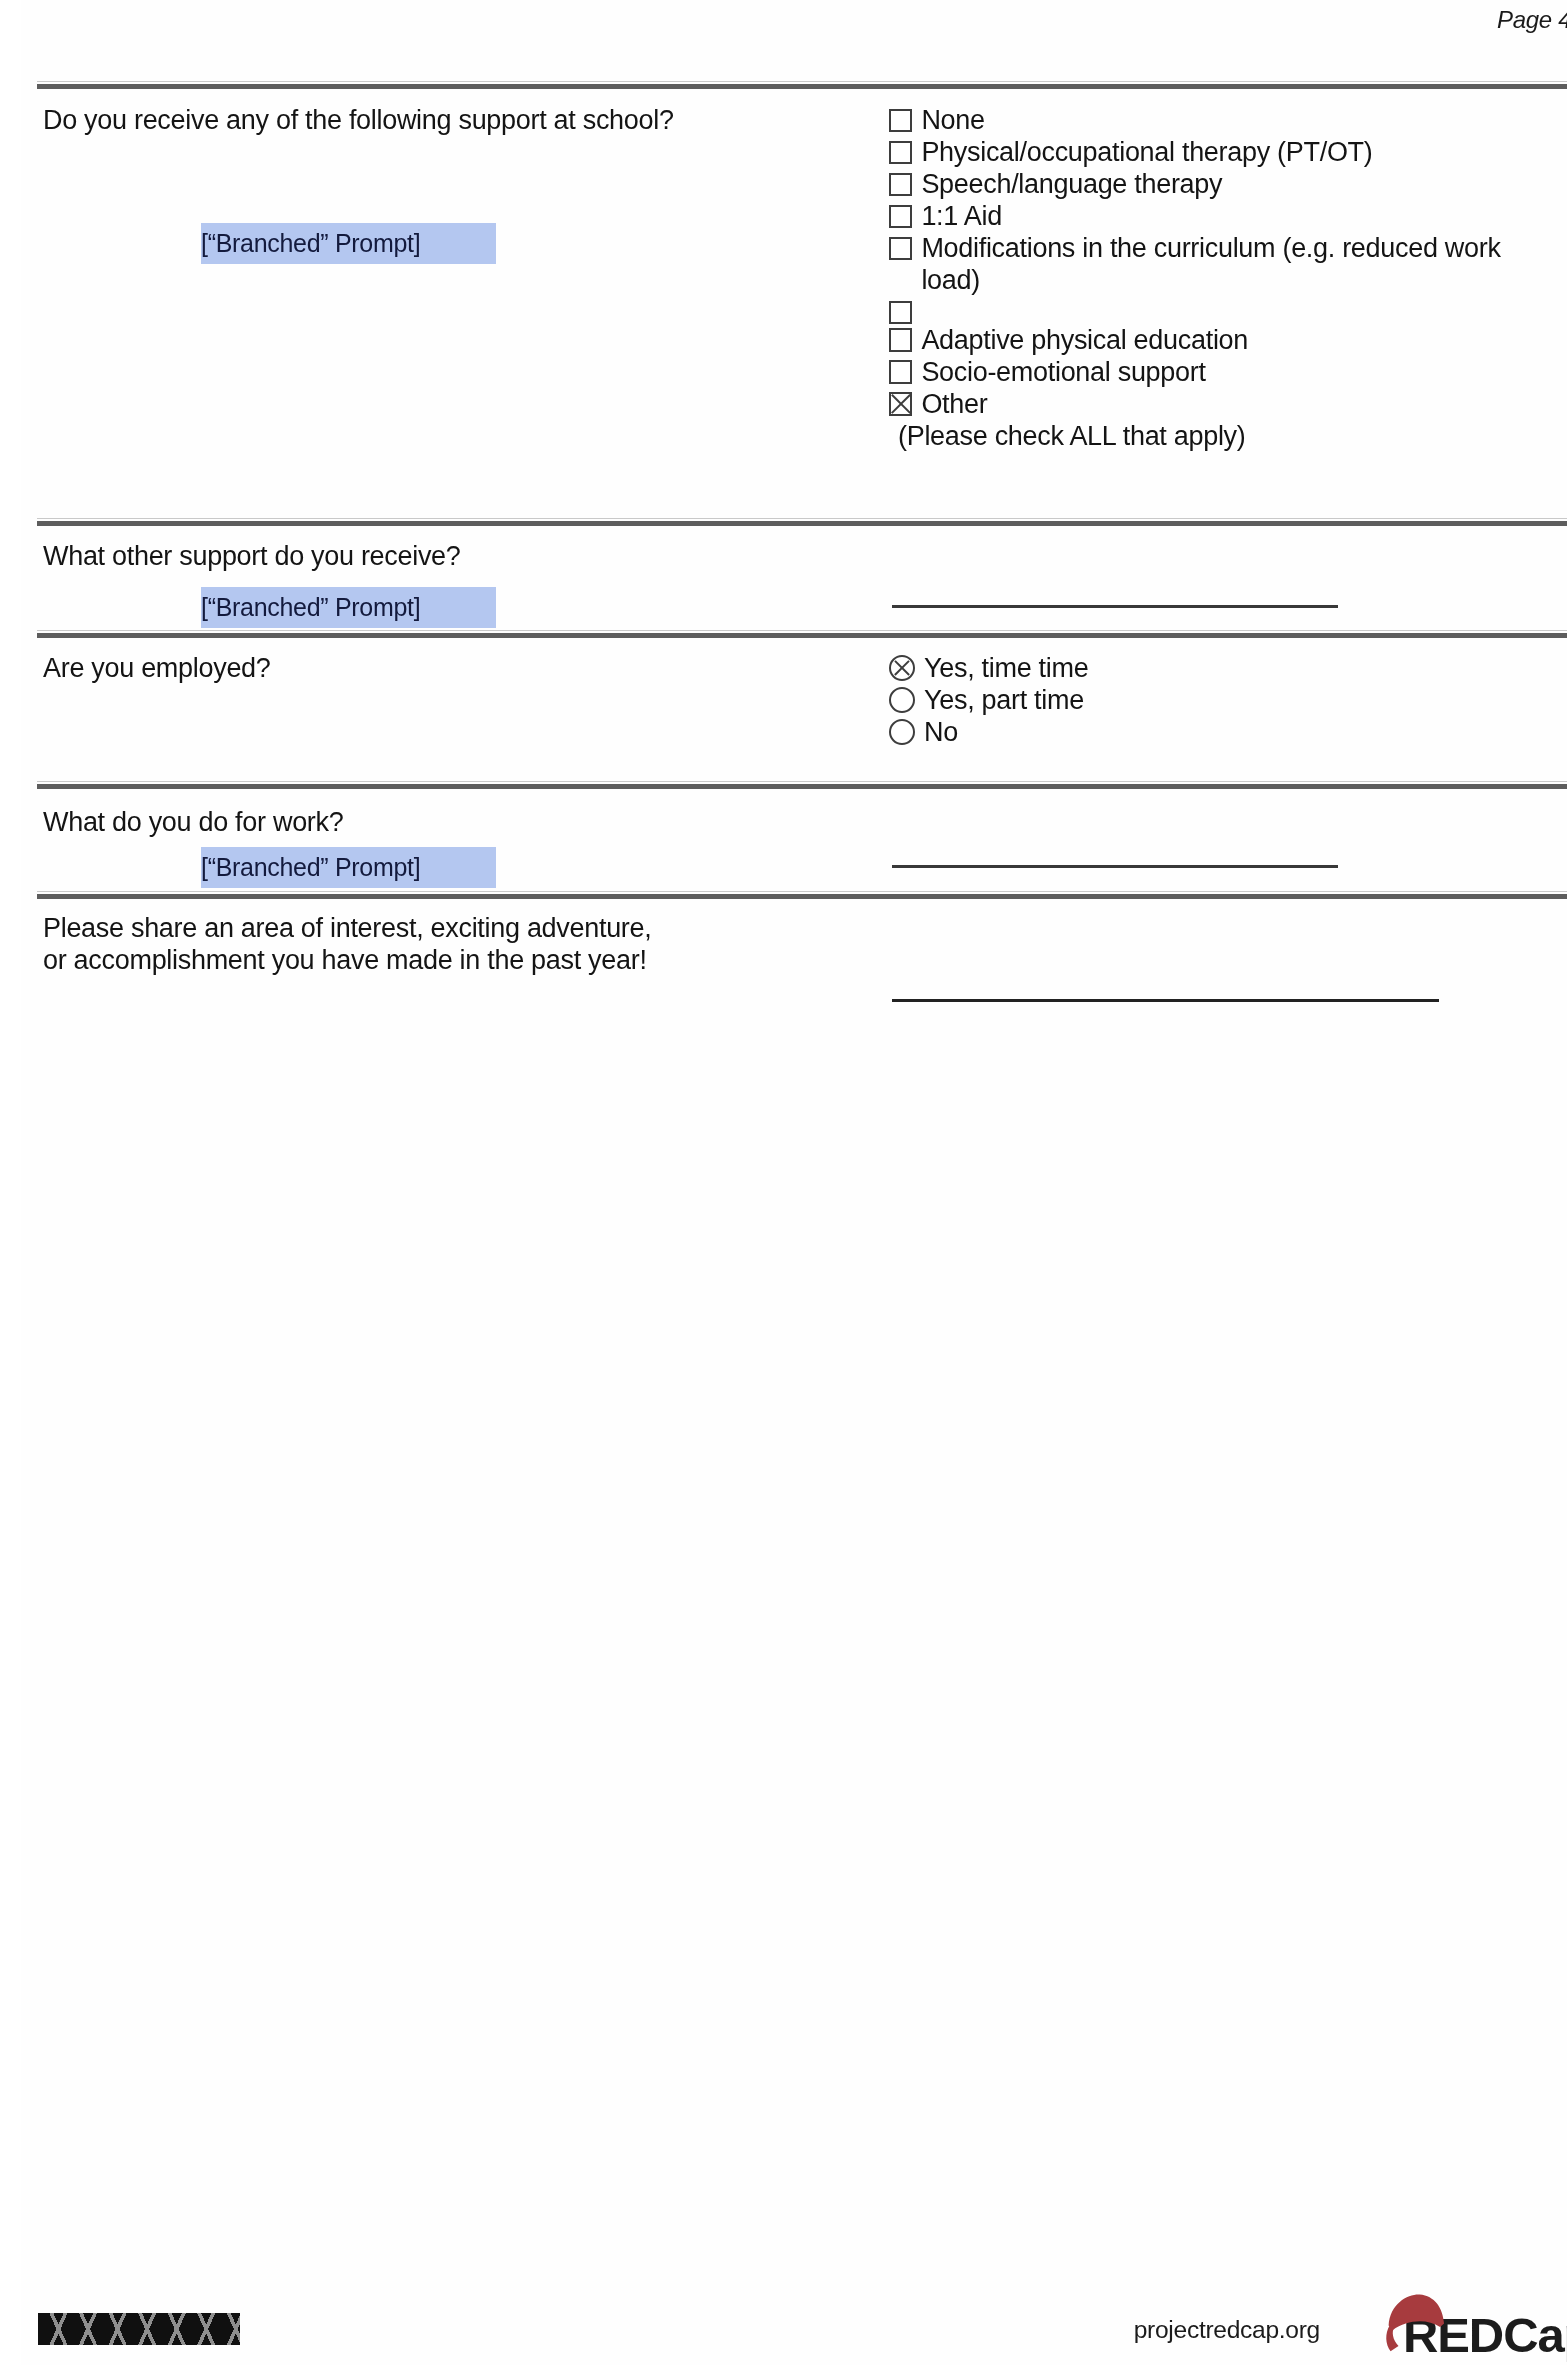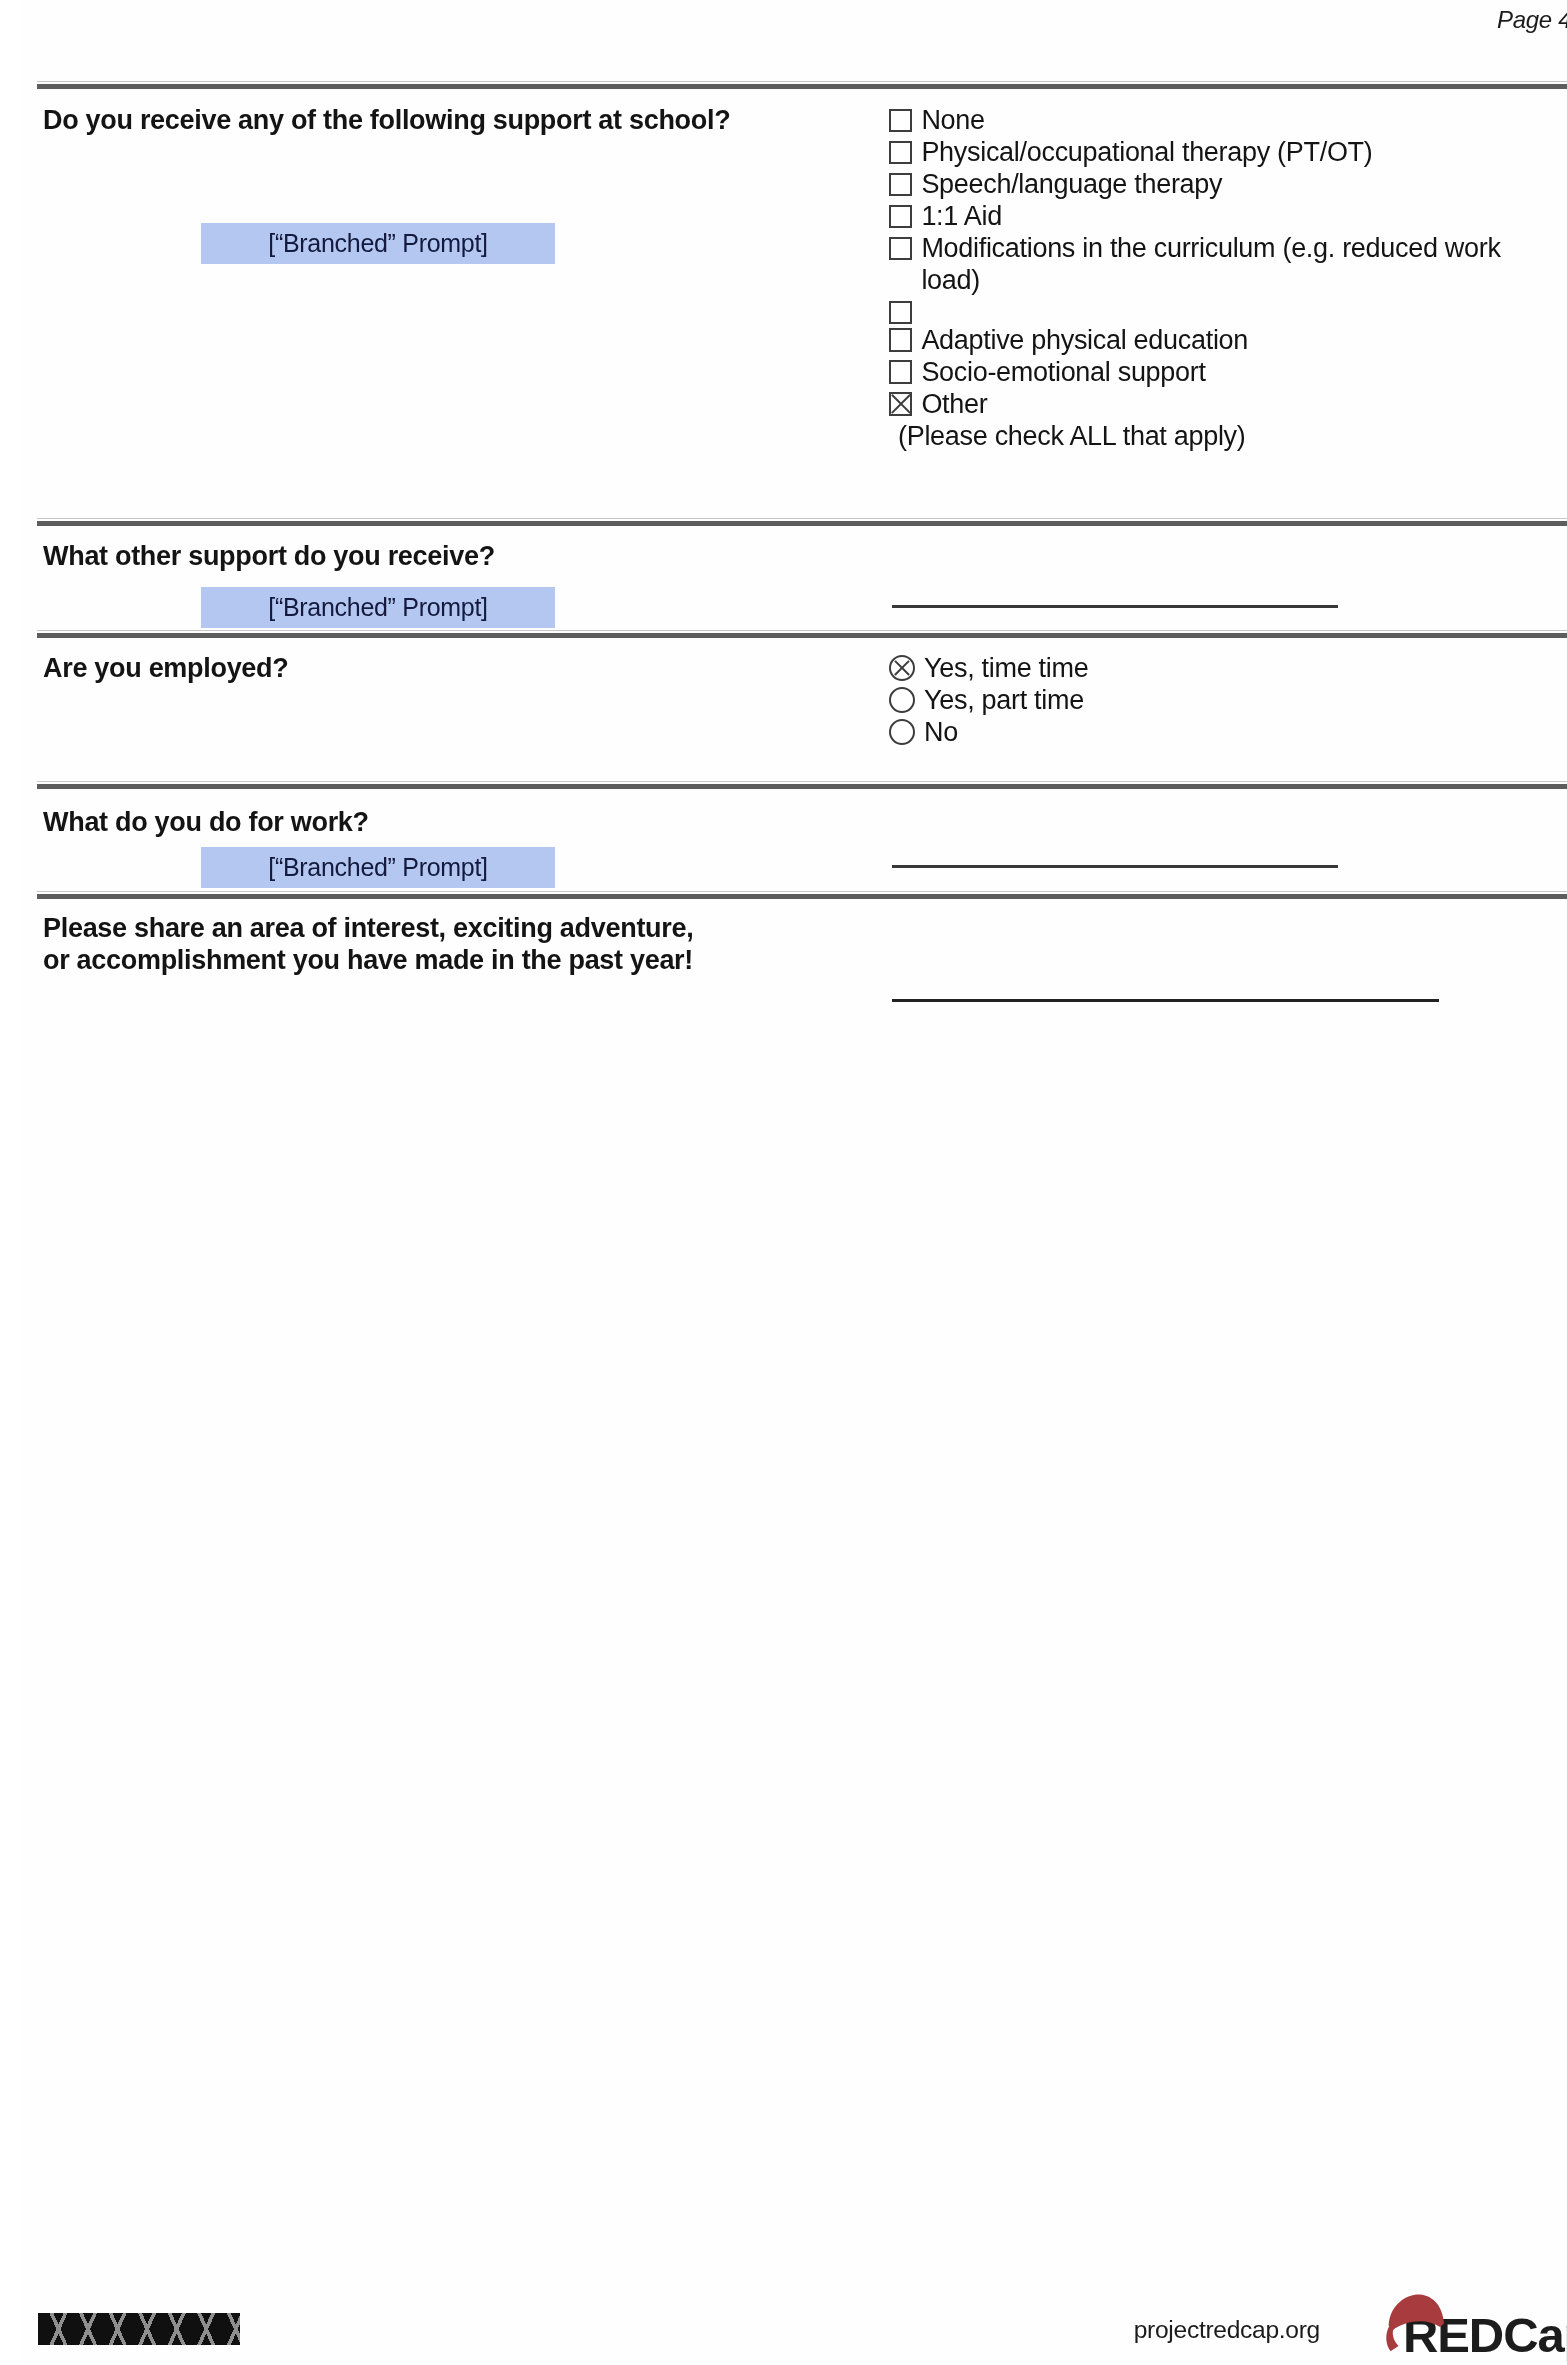--- a/index.html
+++ b/index.html
@@ -37,32 +37,31 @@
     background:#c9c9c9;
   }
   .prompt{
     position:absolute;
     left:22px;
     width:820px;
     font-size:27px;
     line-height:32px;
     letter-spacing:-0.3px;
     white-space:pre-line;
-    font-weight:bold;
   }
   .branched{
     position:absolute;
     left:180px;
-    width:354px;
+    width:295px;
     height:41px;
     background:var(--branched_bg,#b4c7f0);
     color:var(--branched_text,#131a3d);
     font-size:25px;
     line-height:41px;
-    text-align:center;
+    text-align:left;
     letter-spacing:-0.3px;
   }
   .choices{
     position:absolute;
     left:868px;
     width:703px;
   }
   .opt{
     display:flex;
     align-items:flex-start;

